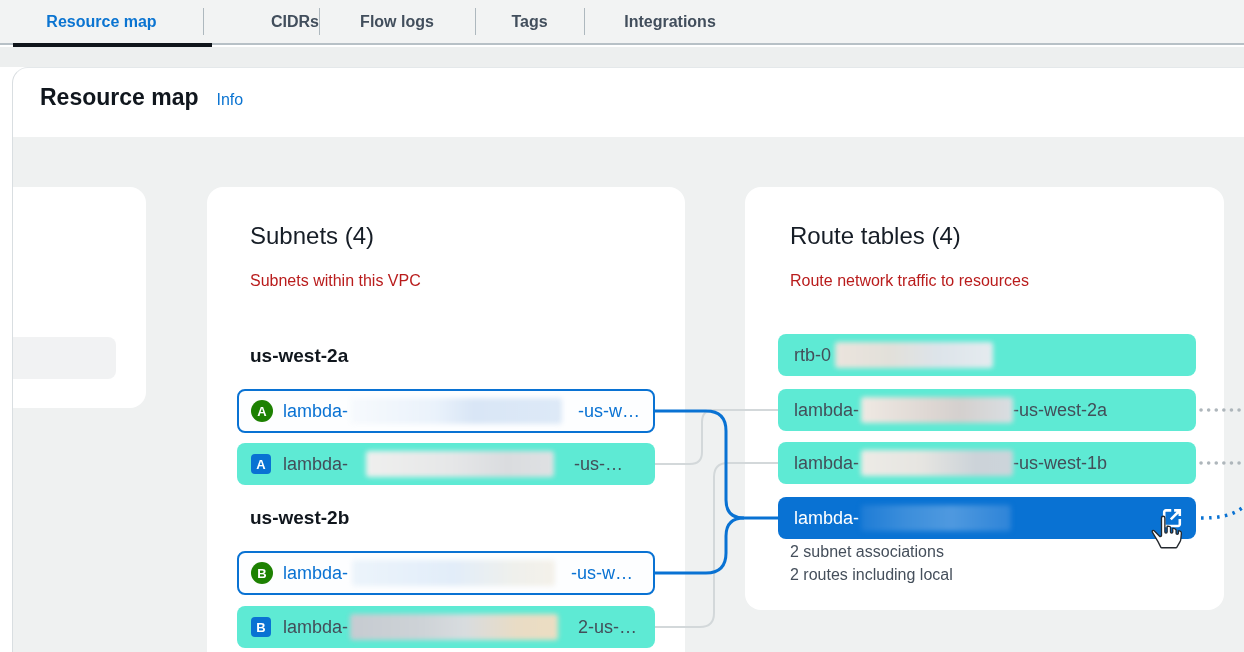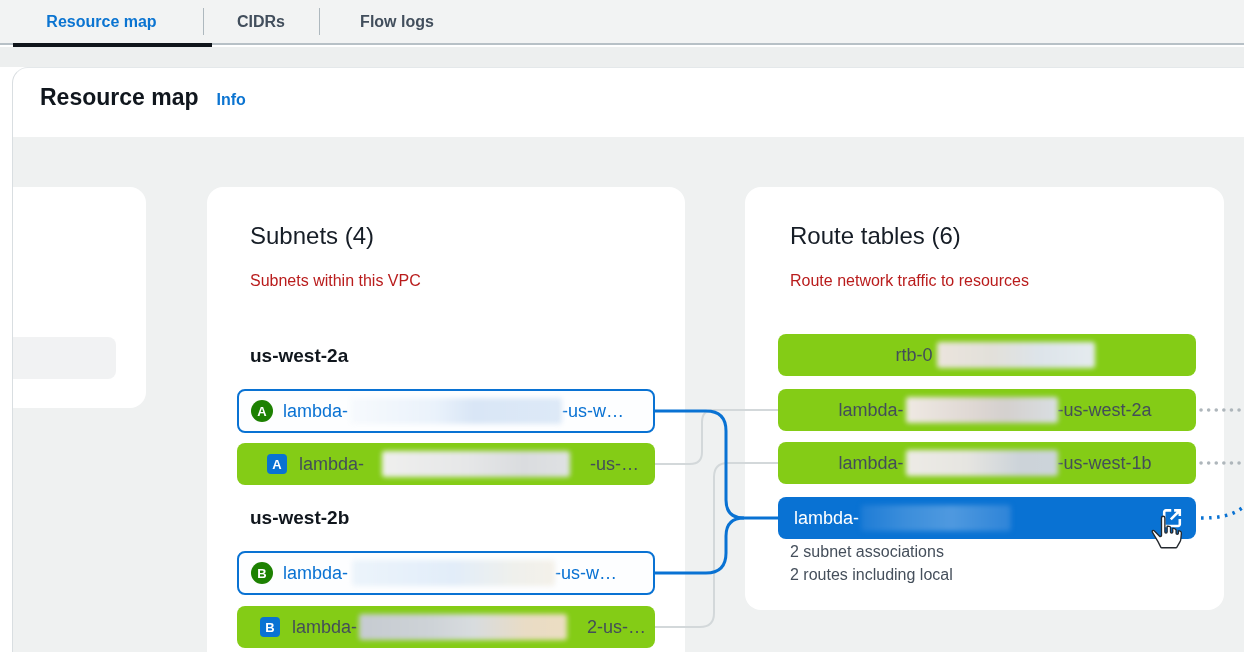--- a/index.html
+++ b/index.html
@@ -19,50 +19,50 @@
     font-size:16px; font-weight:bold; color:#424e5c; cursor:pointer;
   }
   .tab + .tab::before {
     content:""; position:absolute; left:0; top:9px; height:27px; width:1px; background:#aeb8be;
   }
   .tab.active { color:#0b74d1; }
   .tab-underline {
     position:absolute; left:13px; top:43px; width:199px; height:4px;
     background:#10151b; z-index:2;
   }
-  .t0{width:203px;} .t1{width:116px;} .t2{width:156px;} .t3{width:109px;} .t4{width:172px;}
+  .t0{width:203px;} .t1{width:116px;justify-content:flex-end;} .t2{width:156px;} .t3{width:109px;} .t4{width:172px;}
   
   .strip { position:absolute; left:0; top:47px; width:1244px; height:20px; background:#edefef; }
   .panel {
     position:absolute; left:12px; top:67px; width:1232px; height:585px;
     background:#ffffff; border-left:1px solid #d9dee1; border-top:1px solid #e4e8ea;
     border-top-left-radius:16px;
   }
   .panel-header { position:absolute; left:40px; top:84px; display:flex; align-items:baseline; gap:18px; }
   .panel-title { font-size:23px; font-weight:bold; color:#10161d; }
-  .info-link { font-size:16px; font-weight:bold; color:#0b74d1; cursor:pointer; }
+  .info-link { font-size:16px; font-weight:normal; color:#0b74d1; cursor:pointer; }
   .map-area {
     position:absolute; left:13px; top:137px; width:1231px; height:515px; background:#eff1f1;
   }
   
   .card { position:absolute; background:#ffffff; border-radius:16px; }
   .card-left  { left:13px;  top:187px; width:133px; height:221px; border-radius:0 16px 16px 0; }
   .card-left-row { position:absolute; left:13px; top:337px; width:103px; height:42px;
                    background:#f1f2f3; border-radius:0 8px 8px 0; }
   .card-subnets { left:207px; top:187px; width:478px; height:500px; }
   .card-routes  { left:745px; top:187px; width:479px; height:423px; }
   .card-title   { position:absolute; font-size:24px; color:#161d26;text-align:right; }
   .card-sub     { position:absolute; font-size:16px; color:#b91c1c; }
   .group-label  { position:absolute; font-size:19px; font-weight:bold; color:#10161d; }
   
   .row {
     position:absolute; width:418px; height:42px; display:flex; align-items:center;
     border-radius:8px; font-size:18px; cursor:pointer;
   }
-  .row.gray { background:#84cc16; color:#434e59;justify-content:center; }
+  .row.gray { background:#5eead4; color:#434e59; }
   .row.selected { background:#fdfeff; border:2px solid #0972d3; color:#0972d3; height:44px; }
   .row.route-selected { background:#0972d3; color:#ffffff; padding-left:16px; }
   .row.route-plain { padding-left:16px; }
   .badge-circle {
     width:22px; height:22px; border-radius:50%; background:#1d8102; color:#fff;
     font-size:13px; font-weight:bold; display:flex; align-items:center; justify-content:center;
     margin:0 10px 0 12px; flex:none;
   }
   .badge-square {
     width:20px; height:20px; border-radius:4px; background:#0972d3; color:#fff;
@@ -71,41 +71,47 @@
   }
   .patch { height:26px; border-radius:3px; filter:blur(2.5px); flex:none; }
   .p-s1 { width:212px; margin-left:2px;  background:linear-gradient(90deg,#f7fafd 0%,#eaf2fb 40%,#d9e6f6 58%,#dde9f7 100%); }
   .p-s2 { width:188px; margin-left:18px; background:linear-gradient(90deg,#efefee 0%,#e6e7e8 45%,#dadcdf 75%,#dfe1e3 100%); }
   .p-s3 { width:203px; margin-left:4px;  background:linear-gradient(90deg,#ecf4fb 0%,#e2edf9 50%,#eff0ec 80%,#f4f1ea 100%); }
   .p-s4 { width:208px; margin-left:2px;  background:linear-gradient(90deg,#c6cbd1 0%,#ced3d7 35%,#d8dcdf 55%,#e9dcc5 80%,#ecddc2 100%); }
   .p-r1 { width:158px; margin-left:4px;  background:linear-gradient(90deg,#ebe4dd 0%,#e2e0da 35%,#dde4ea 65%,#e5ebef 100%); }
   .p-r2 { width:152px; margin-left:2px;  background:linear-gradient(90deg,#efe9e3 0%,#ded7d3 45%,#d4d0ce 65%,#d9dee2 100%); }
   .p-r3 { width:152px; margin-left:2px;  background:linear-gradient(90deg,#edebe6 0%,#e6e5e1 40%,#ccd3d9 75%,#ccd4da 100%); }
   .p-r4 { width:150px; margin-left:2px;  background:linear-gradient(90deg,#1e7cd6 0%,#3c8edb 30%,#4f99df 60%,#2e84d8 100%); }
-  .suffix-1 { } .suffix-2 { margin-left:20px; }
+  .suffix-1 { margin-left:16px; } .suffix-2 { margin-left:20px; }
   .row .grow { flex:1; }
   .ext-icon { width:24px; height:24px; margin-right:12px; flex:none; cursor:pointer; }
   .detail-line { position:absolute; font-size:16px; color:#454f5b; }
   
   .lines-svg { position:absolute; left:0; top:0; width:1244px; height:652px; pointer-events:none; }
   .cursor { position:absolute; left:1148px; top:514px; width:36px; height:36px; z-index:10; pointer-events:none; }
 </style>
 </head>
 <body>
 
 <div class="tabbar">
   <div class="tab active t0">
       <span>Resource map</span>
     </div>
   <div class="tab t1">
       <span>CIDRs</span>
     </div>
   <div class="tab t2">
       <span>Flow logs</span>
     </div>
+  <div class="tab t3">
+      <span>Tags</span>
+    </div>
+  <div class="tab t4">
+      <span>Integrations</span>
+    </div>
 </div>
 <div class="tab-underline"></div>
 <div class="strip"></div>
 
 <div class="panel"></div>
 <div class="panel-header">
   <span class="panel-title">Resource map</span>
   <span class="info-link">Info</span>
 </div>
 <div class="map-area"></div>
@@ -143,21 +149,21 @@
 </div>
 
 <div class="row gray" style="left:237px; top:606px;">
   <span class="badge-square">B</span>
   <span>lambda-</span>
   <span class="patch p-s4"></span>
   <span class="suffix-2">2-us-…</span>
 </div>
 
 <div class="card card-routes"></div>
-<div class="card-title" style="left:790px; top:222px;">Route tables (6)</div>
+<div class="card-title" style="left:790px; top:222px;">Route tables (4)</div>
 <div class="card-sub" style="left:790px; top:272px;">Route network traffic to resources</div>
 
 <div class="row gray route-plain" style="left:778px; top:334px;">
   <span>rtb-0</span>
   <span class="patch p-r1"></span>
 </div>
 
 <div class="row gray route-plain" style="left:778px; top:389px;">
   <span>lambda-</span>
   <span class="patch p-r2"></span>

